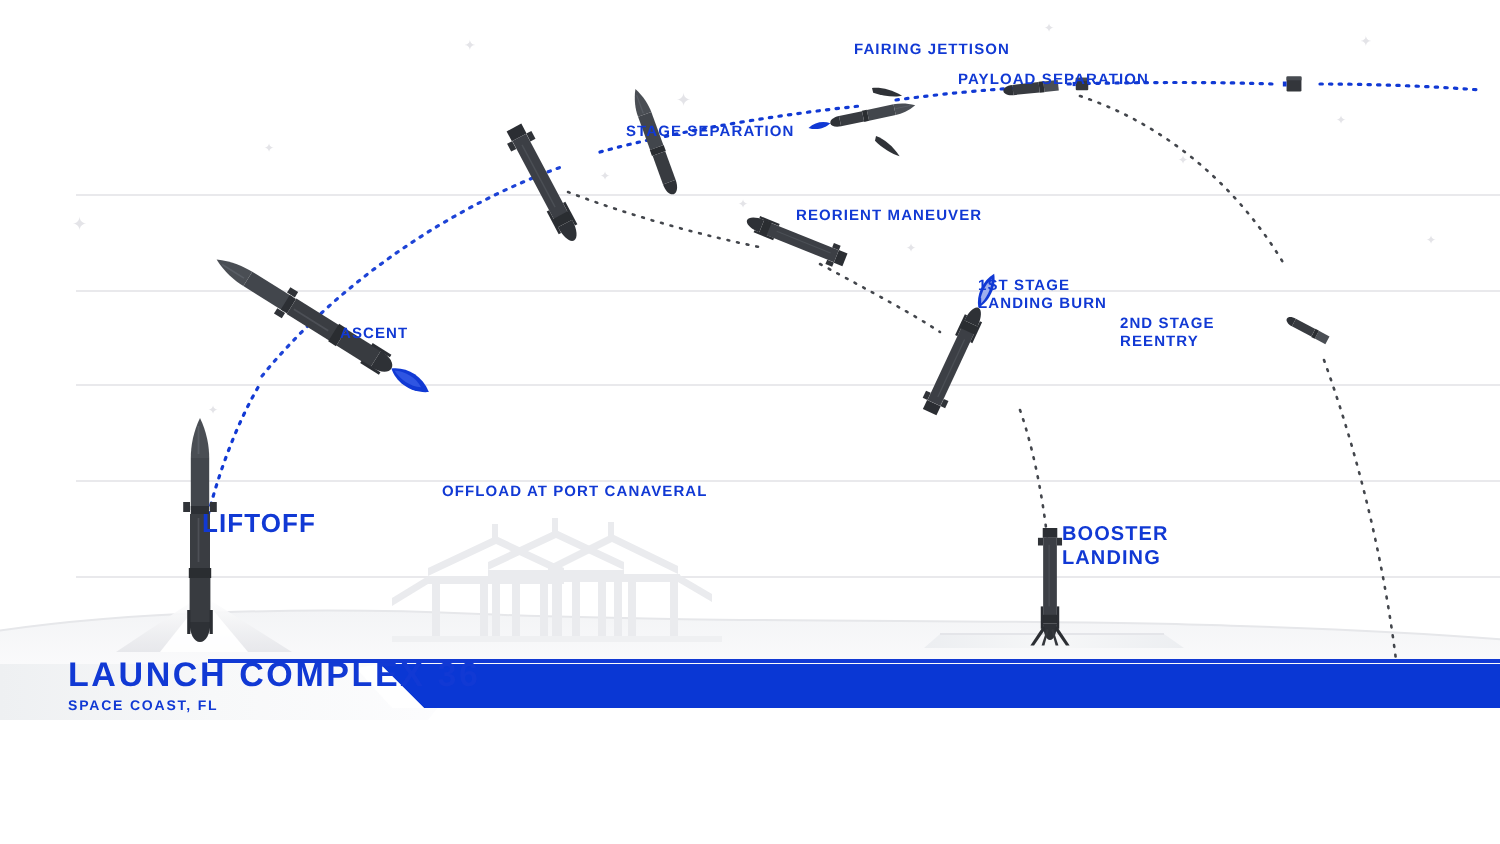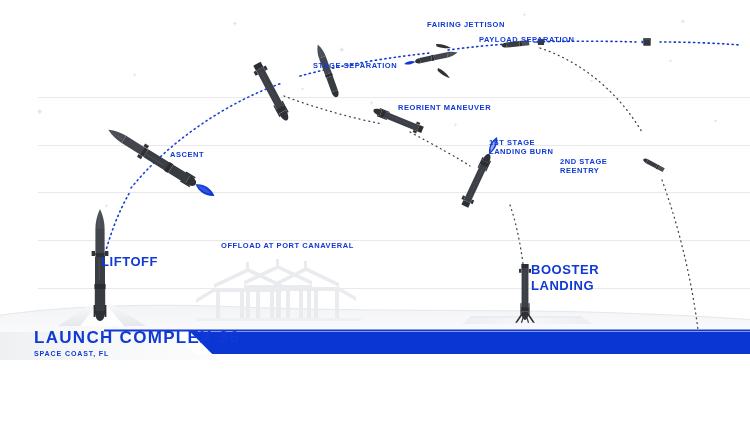--- a/index.html
+++ b/index.html
@@ -303,30 +303,30 @@
           <path d="M-4.8 30 L -14 44 L -11.4 44 L -3.2 32 Z" fill="#2b2e33"></path>
           <path d="M4.8 30 L 14 44 L 11.4 44 L 3.2 32 Z" fill="#2b2e33"></path>
           <path d="M-2.2 32 L -6 44 L -4 44 L -1 33 Z" fill="#34373c"></path>
           <path d="M2.2 32 L 6 44 L 4 44 L 1 33 Z" fill="#34373c"></path>
         </g>
       </g>
     </svg>
 
     <div id="label-layer">
         <div class="label" style="left: 101px; top: 254px; font-size: 13px; color: rgb(17, 57, 212);">LIFTOFF</div>
-        <div class="label" style="left: 170px; top: 150px; font-size: 7.5px; color: rgb(17, 57, 212);">ASCENT</div>
+        <div class="label" style="left: 170px; top: 162px; font-size: 7.5px; color: rgb(17, 57, 212);">ASCENT</div>
         <div class="label" style="left: 279px; top: 61px; font-size: 7.5px; color: rgb(17, 57, 212); margin-left: 34px;">STAGE SEPARATION</div>
         <div class="label" style="left: 399px; top: 20px; font-size: 7.5px; color: rgb(17, 57, 212); margin-left: 28px;">FAIRING JETTISON</div>
         <div class="label" style="left: 479px; top: 35px; font-size: 7.5px; color: rgb(17, 57, 212);">PAYLOAD SEPARATION</div>
         <div class="label" style="left: 398px; top: 103px; font-size: 7.5px; color: rgb(17, 57, 212);">REORIENT MANEUVER</div>
         <div class="label" style="left: 489px; top: 138px; font-size: 7.5px; color: rgb(17, 57, 212);">1ST STAGE
 LANDING BURN</div>
         <div class="label" style="left: 560px; top: 157px; font-size: 7.5px; color: rgb(17, 57, 212);">2ND STAGE
 REENTRY</div>
-        <div class="label" style="left: 531px; top: 262px; font-size: 13px; color: rgb(17, 57, 212);">BOOSTER
+        <div class="label" style="left: 531px; top: 262px; font-size: 10px; color: rgb(17, 57, 212);">BOOSTER
 LANDING</div>
         <div class="label" style="left: 221px; top: 241px; font-size: 7.5px; color: rgb(17, 57, 212);">OFFLOAD AT PORT CANAVERAL</div>
       </div>
 
   </div>
 
   <div id="banner">
     <svg id="banner-bg" width="750" height="34" viewBox="0 0 750 34">
       <defs>
         <linearGradient id="bannerLight" x1="0" y1="0" x2="1" y2="0">

